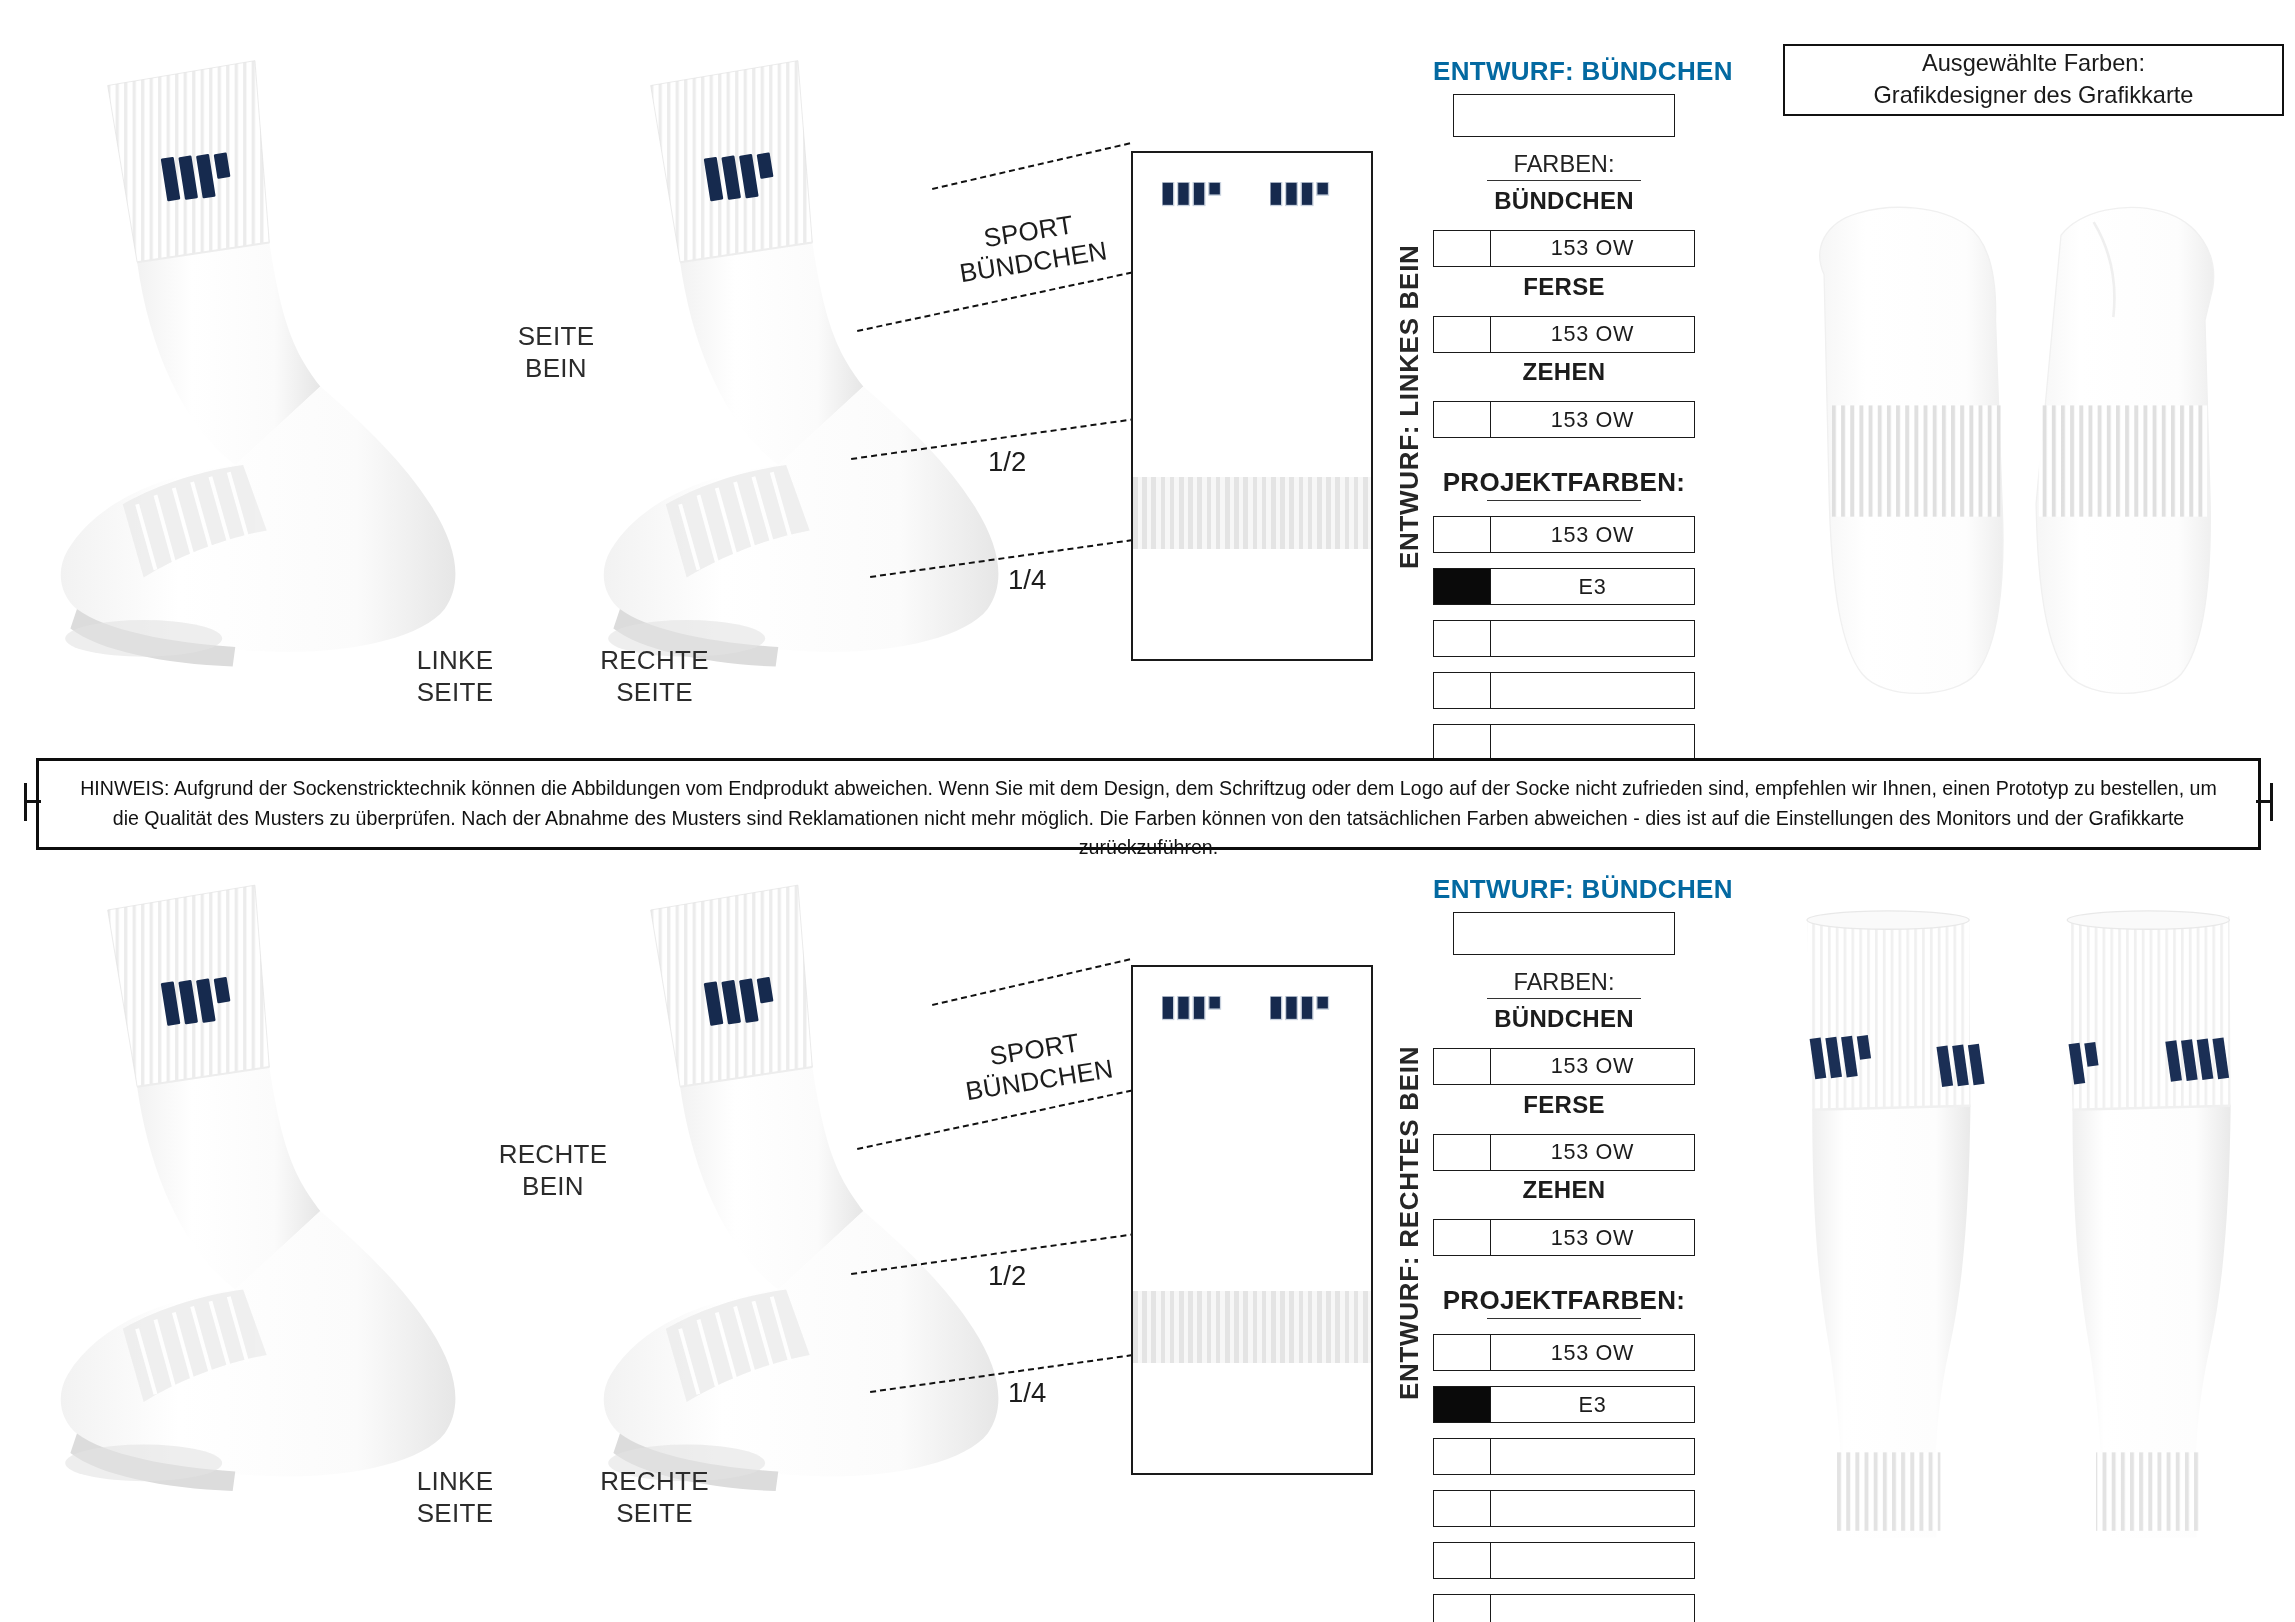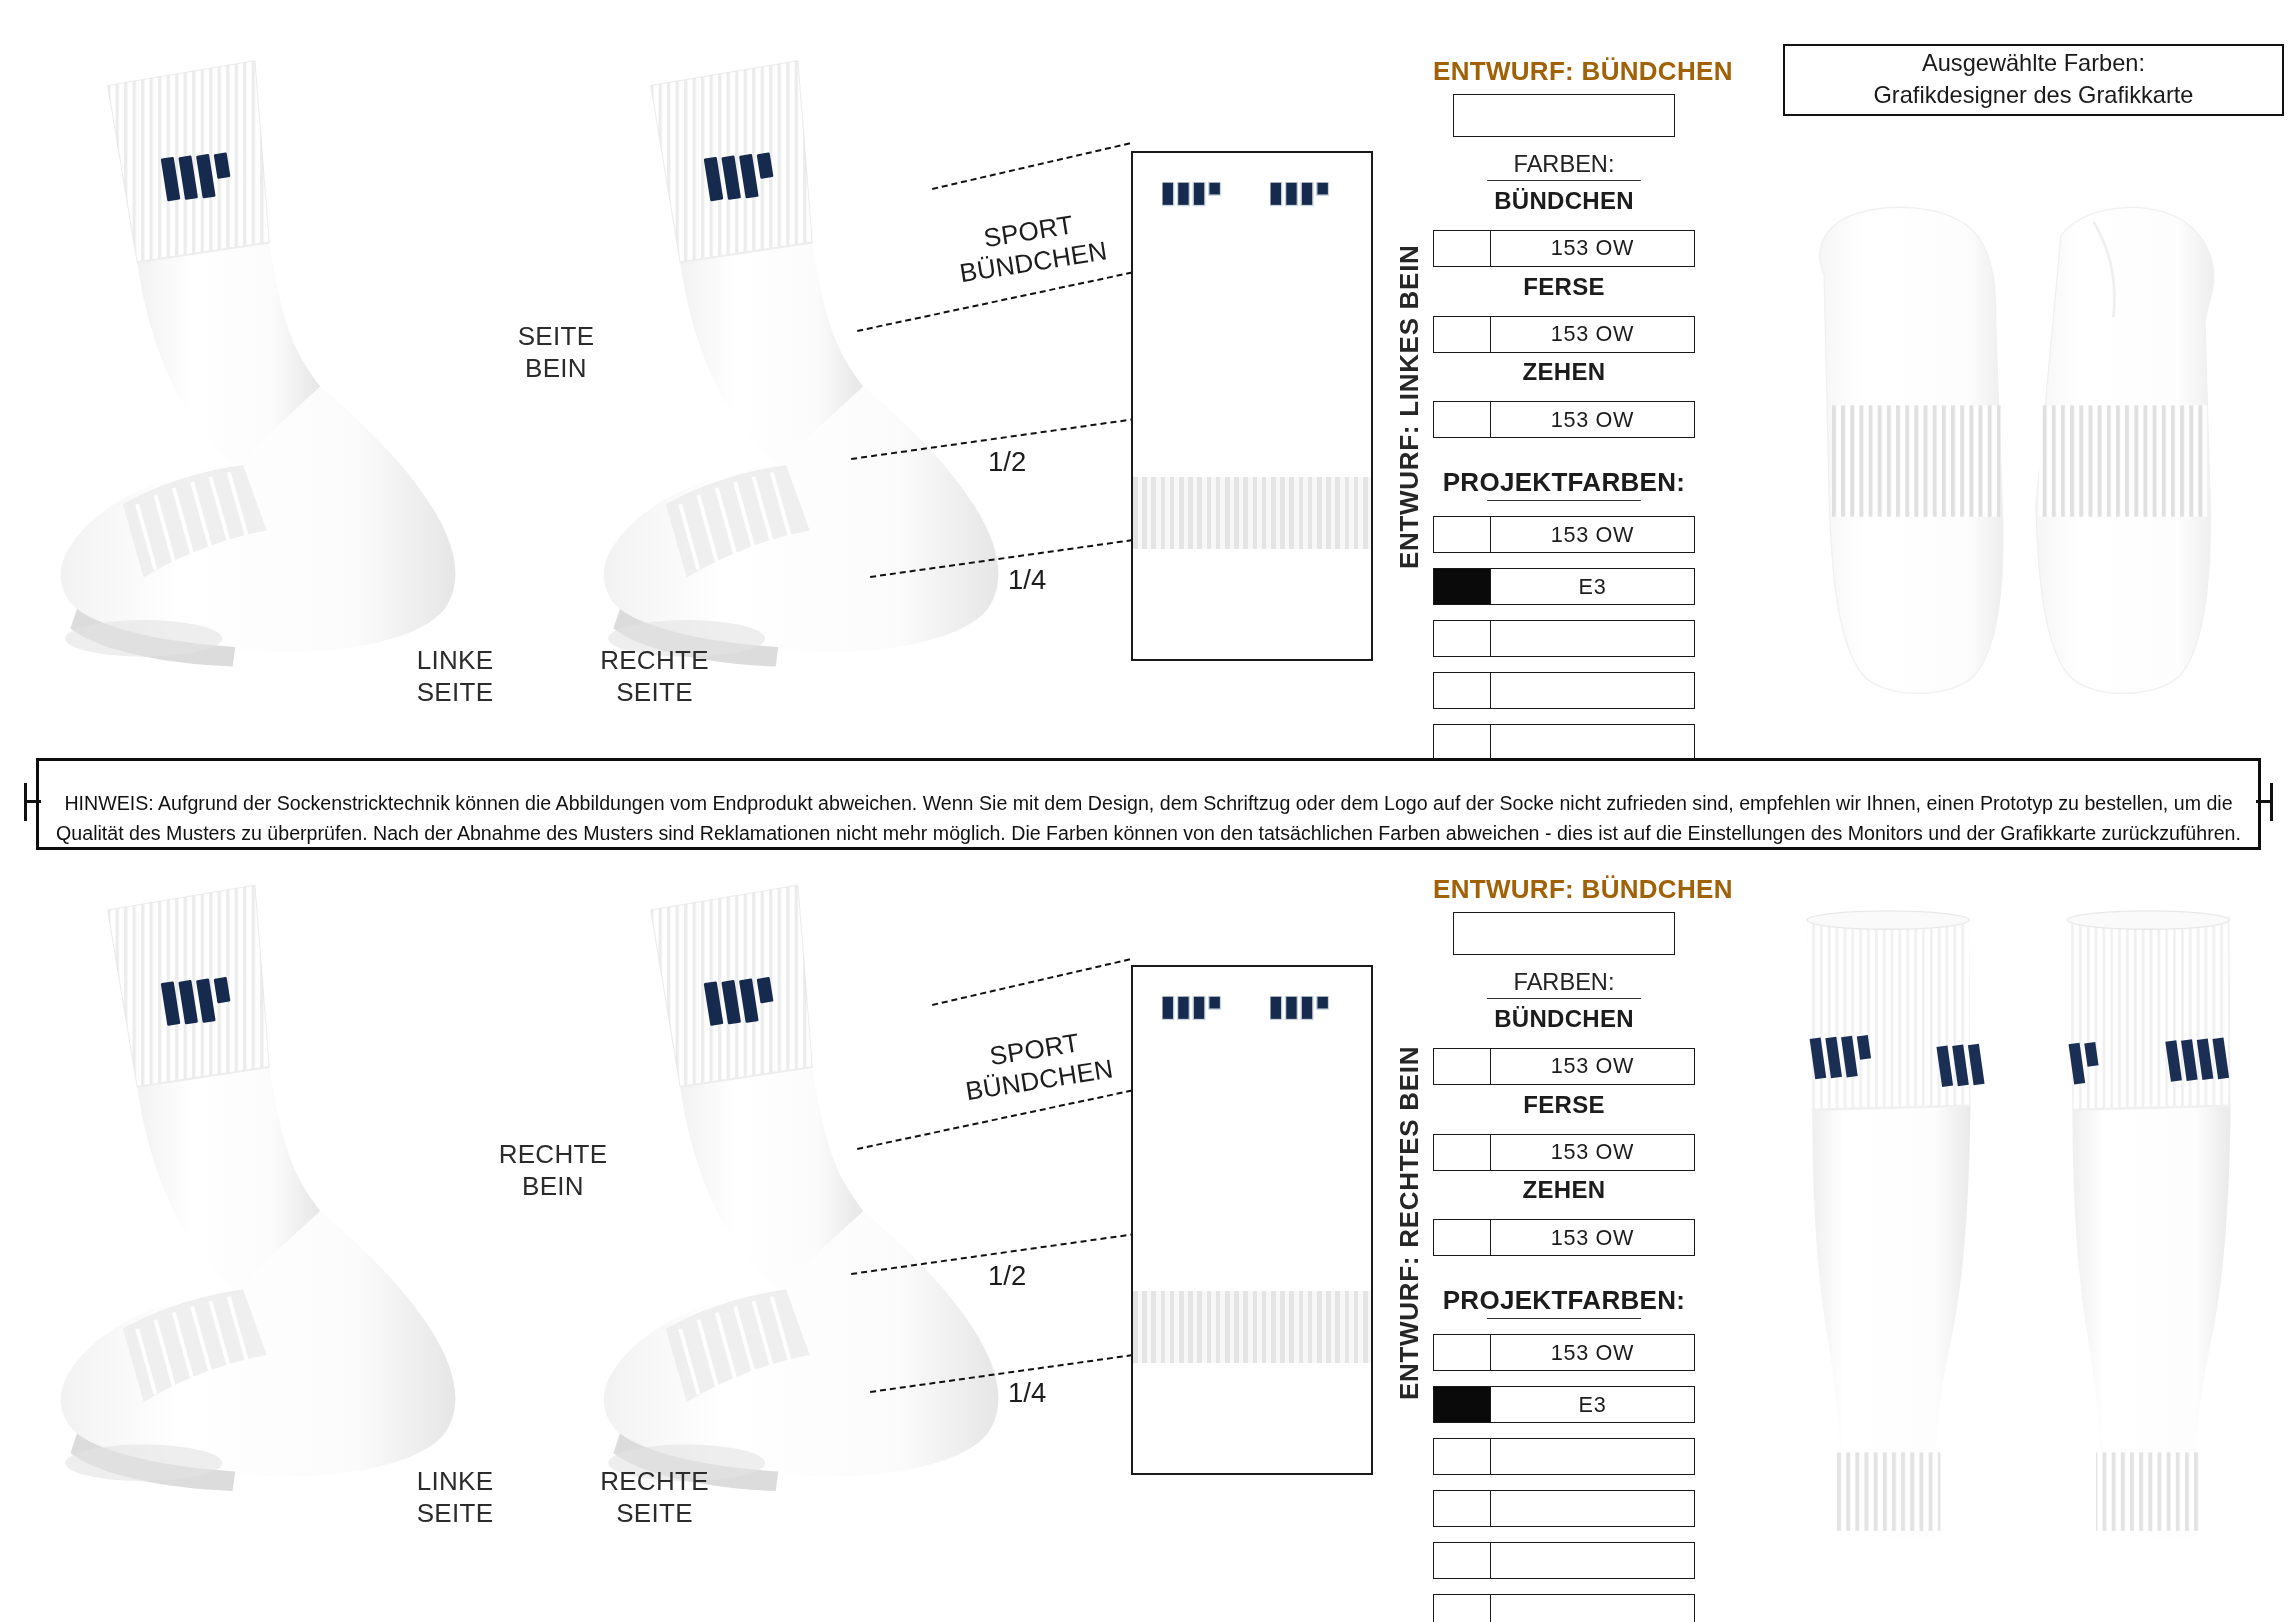--- a/index.html
+++ b/index.html
@@ -70,21 +70,21 @@
     color: #262626;
     letter-spacing: 0.7px;
     white-space: nowrap;
     transform-origin: 0 0;
     transform: rotate(-90deg);
   }
 
   
   .ct { position:absolute; width: 262px; }
   .ct-title {
-    font-size: 26px; font-weight: 700; color:#a16207;
+    font-size: 26px; font-weight: 700; color:#0369a1;
     text-align:right; letter-spacing: 0.3px; white-space:nowrap;
   }
   .ct-empty-box {
     border: 1.3px solid #1a1a1a; height: 43px; background:#fff;
     margin: 6.5px 19.6px 0 19.6px;
   }
   .ct-sub {
     font-size: 23.6px; color:#222; text-align:center;
     margin-top: 14px; position:relative; display:block;
   }
@@ -126,21 +126,21 @@
 
   
   .disclaimer {
     position:absolute;
     border: 3.3px solid #0d0d0d;
     background:#fff;
     display:flex; align-items:center; justify-content:center;
   }
   .disclaimer p {
     font-size: 19.6px; color:#111; line-height: 1.5;
-    text-align:center; padding: 0 17px; margin-top: 29px;
+    text-align:center; padding: 0 32px; margin-top: 29px;
   }
   .tick {
     position:absolute; background:#111;
   }
 
   
   .photo { position:absolute; }
 </style>
 </head>
 <body>

